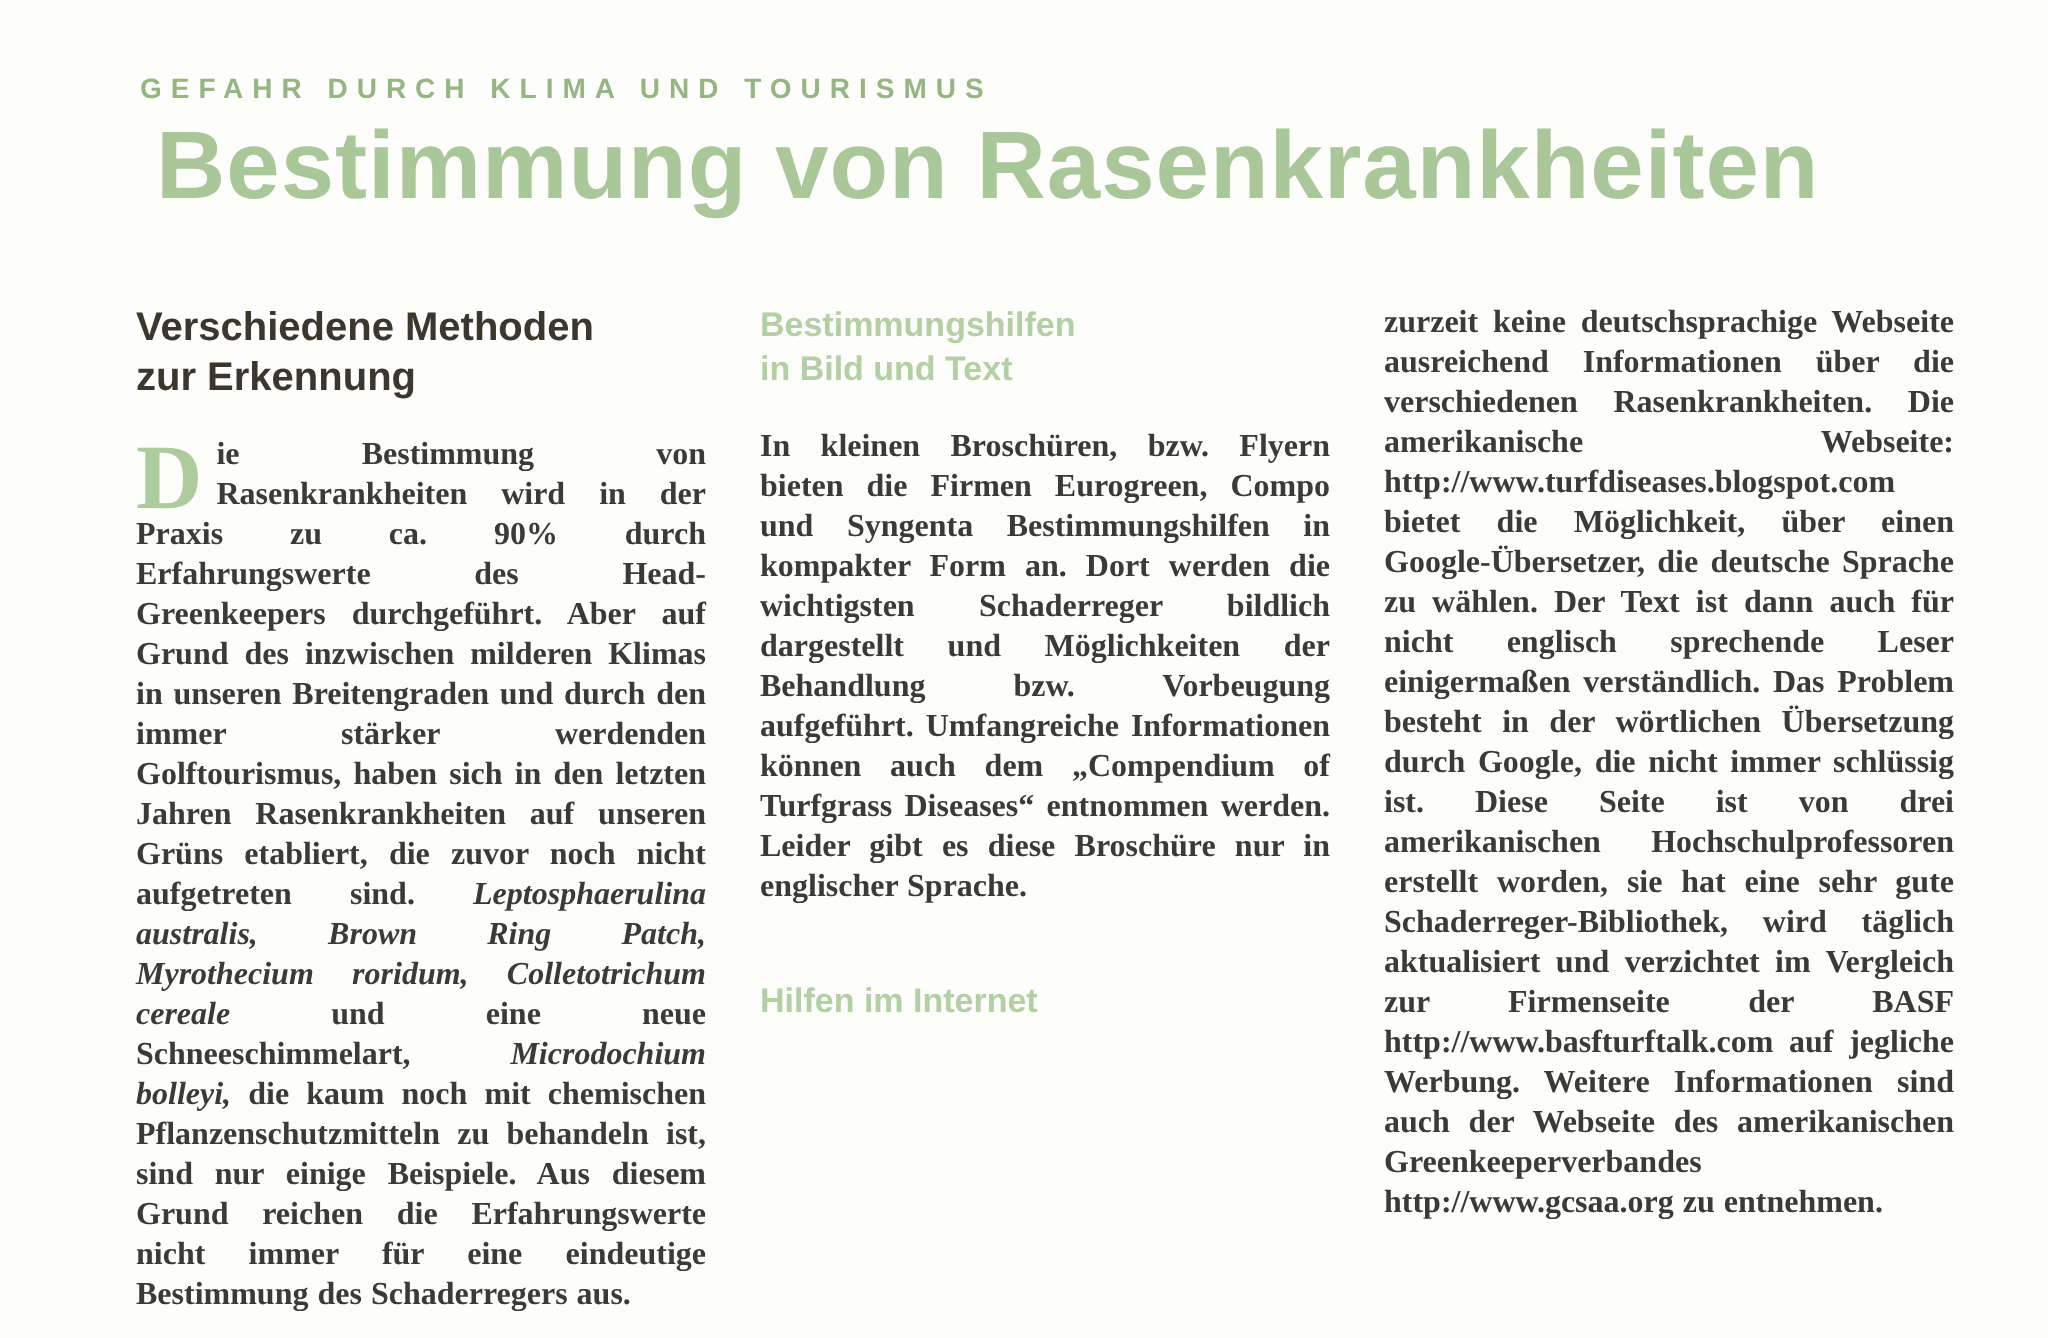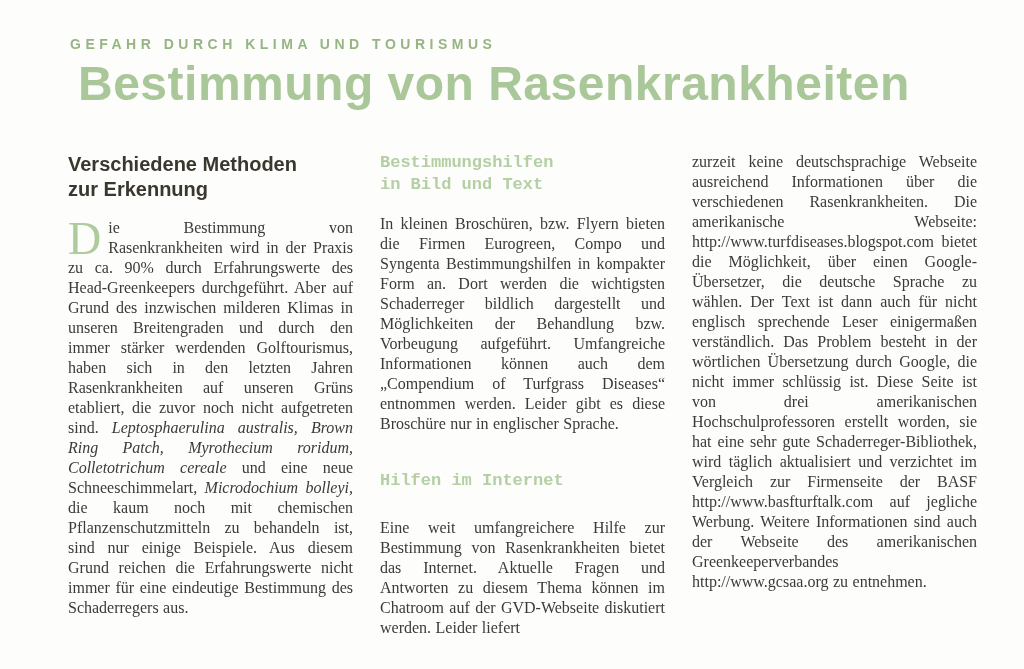--- a/index.html
+++ b/index.html
@@ -51,38 +51,39 @@
   }
   .heading {
     font-family: "Liberation Sans", sans-serif;
     font-weight: 600;
     font-size: 20px;
     line-height: 25px;
     color: var(--heading-text, #3a372f);
     margin: 0 0 16px 0;
   }
   .subhead {
-    font-family: Liberation Mono, monospace;
+    font-family: Liberation Sans, sans-serif;
     font-weight: 700;
     font-size: 17px;
     line-height: 22px;
     color: var(--subhead-green, #b3cfa3);
     margin: 0 0 18px 0;
   }
   .subhead.gap-before {
     margin-top: 36px;
     margin-bottom: 26px;
   }
   .body-para {
     font-size: 16px;
     line-height: 20px;
     color: var(--body-text, #3b3a36);
     text-align: justify;
     margin: 0;
     word-spacing: 0.5px;
+    font-weight: bold;
   }
   .dropcap {
     float: left;
     font-family: "Liberation Serif", serif;
     font-size: 46px;
     line-height: 37px;
     color: var(--dropcap-green, #aecb9d);
     margin: 2px 7px 0 0;
   }
   .italic {
@@ -97,19 +98,18 @@
   <div class="title">Bestimmung von Rasenkrankheiten</div>
   <div class="columns">
     <div class="column">
         <div class="heading">Verschiedene Methoden<br>zur Erkennung</div>
         <p class="body-para"><span class="dropcap">D</span><span>ie Bestimmung von Rasenkrankheiten wird in der Praxis zu ca. 90% durch Erfahrungswerte des Head-Greenkeepers durchgeführt. Aber auf Grund des inzwischen milderen Klimas in unseren Breitengraden und durch den immer stärker werdenden Golftourismus, haben sich in den letzten Jahren Rasenkrankheiten auf unseren Grüns etabliert, die zuvor noch nicht aufgetreten sind. </span><span class="italic">Leptosphaerulina australis, Brown Ring Patch, Myrothecium roridum, Colletotrichum cereale</span><span> und eine neue Schneeschimmelart, </span><span class="italic">Microdochium bolleyi,</span><span> die kaum noch mit chemischen Pflanzenschutzmitteln zu behandeln ist, sind nur einige Beispiele. Aus diesem Grund reichen die Erfahrungswerte nicht immer für eine eindeutige Bestimmung des Schaderregers aus.</span></p>
       </div>
     <div class="column">
         <div class="subhead">Bestimmungshilfen<br>in Bild und Text</div>
         <p class="body-para"><span>In kleinen Broschüren, bzw. Flyern bieten die Firmen Eurogreen, Compo und Syngenta Bestimmungshilfen in kompakter Form an. Dort werden die wichtigsten Schaderreger bildlich dargestellt und Möglichkeiten der Behandlung bzw. Vorbeugung aufgeführt. Umfangreiche Informationen können auch dem „Compendium of Turfgrass Diseases“ entnommen werden. Leider gibt es diese Broschüre nur in englischer Sprache.</span></p>
         <div class="subhead gap-before">Hilfen im Internet</div>
-        <p class="body-para"><span>Eine weit umfangreichere Hilfe zur Bestimmung von Rasenkrankheiten bietet das Internet. Aktuelle Fragen und Antworten zu diesem Thema können im Chatroom auf der GVD-Webseite diskutiert werden. Leider liefert</span></p>
       </div>
     <div class="column">
         <p class="body-para"><span>zurzeit keine deutschsprachige Webseite ausreichend Informationen über die verschiedenen Rasenkrankheiten. Die amerikanische Webseite: http://www.turfdiseases.blogspot.com bietet die Möglichkeit, über einen Google-Übersetzer, die deutsche Sprache zu wählen. Der Text ist dann auch für nicht englisch sprechende Leser einigermaßen verständlich. Das Problem besteht in der wörtlichen Übersetzung durch Google, die nicht immer schlüssig ist. Diese Seite ist von drei amerikanischen Hochschulprofessoren erstellt worden, sie hat eine sehr gute Schaderreger-Bibliothek, wird täglich aktualisiert und verzichtet im Vergleich zur Firmenseite der BASF http://www.basfturftalk.com auf jegliche Werbung. Weitere Informationen sind auch der Webseite des amerikanischen Greenkeeperverbandes http://www.gcsaa.org zu entnehmen.</span></p>
       </div>
   </div>
 </div>
 
 </body></html>

